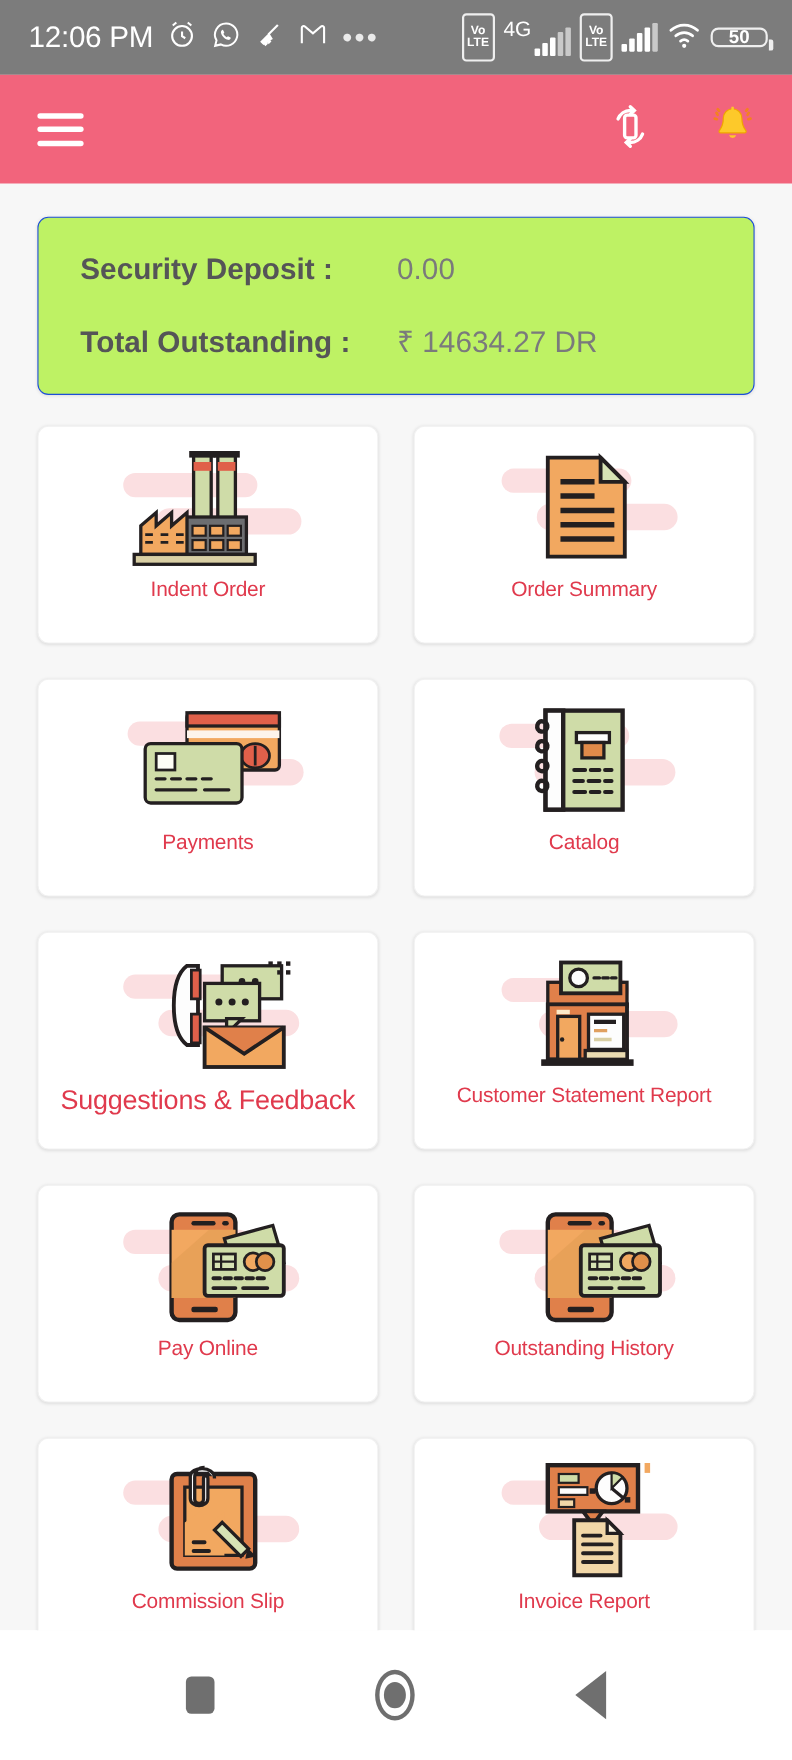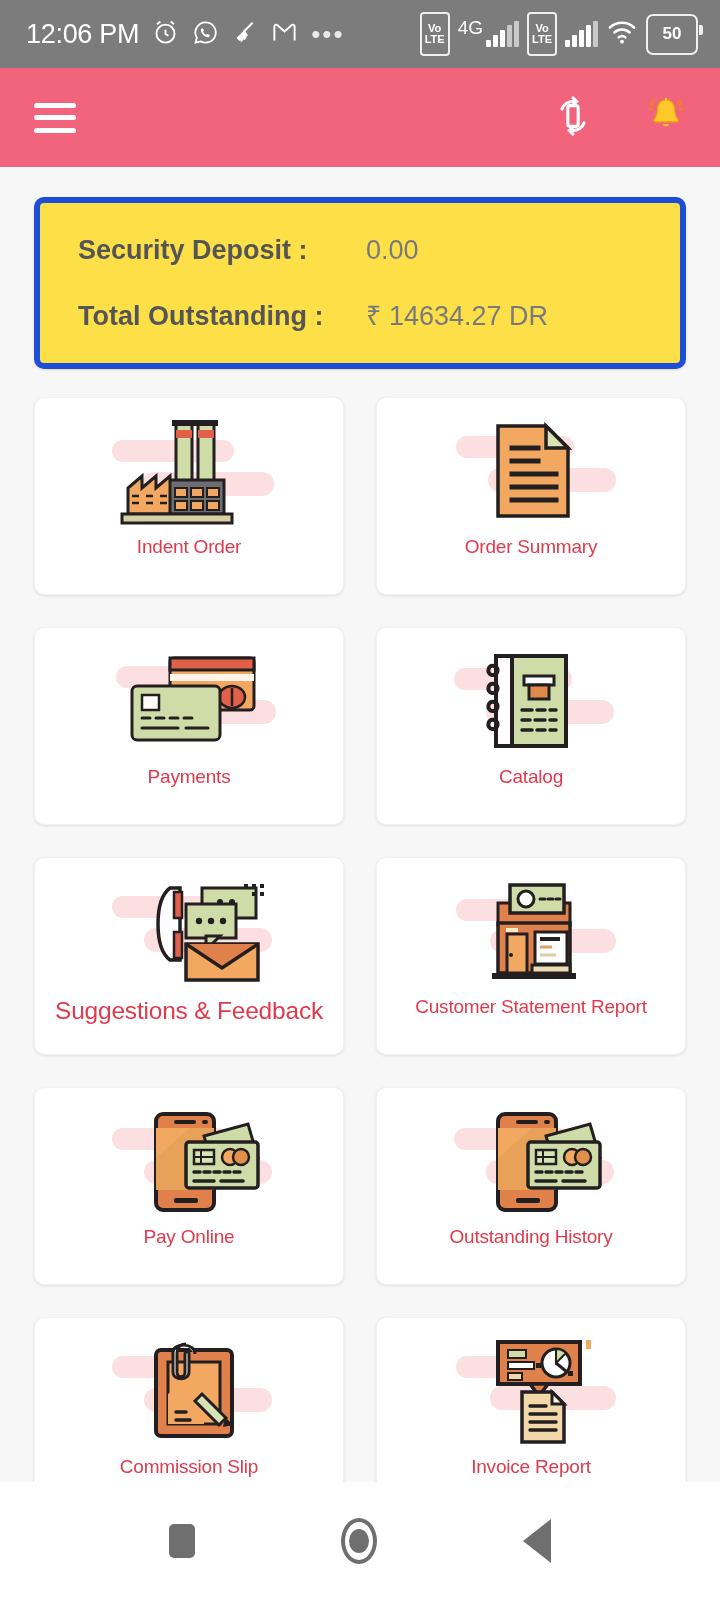--- a/index.html
+++ b/index.html
@@ -20,30 +20,30 @@
   .status-left { display: flex; align-items: center; gap: 13px; }
   .status-time { font-size: 27px; font-weight: 500; letter-spacing: -0.3px; }
   .status-right { display: flex; align-items: center; gap: 8px; }
   .si { display: block; }
   .dots-icon { font-size: 26px; letter-spacing: 2px; line-height: 1; color: #f0f0f0; opacity: .95;}
   .volte-badge {
     border: 2px solid #efefef; border-radius: 4px; width: 30px; height: 44px;
     display: flex; flex-direction: column; align-items: center; justify-content: center;
     font-size: 11px; line-height: 11px; font-weight: 700; color: #fff;
   }
-  .net-block { display: flex; align-items: center; gap: 3px; }
+  .net-block { display: flex; align-items: flex-end; gap: 3px; }
   .net-label { font-size: 19px; font-weight: 500; margin-bottom: 12px; }
   .bars { display: flex; align-items: flex-end; gap: 2px; height: 26px; }
   .bars i { width: 5px; background: #ffffff; border-radius: 1px; display: block; }
   .bars i.b1 { height: 7px; }  .bars i.b2 { height: 12px; }
   .bars i.b3 { height: 17px; } .bars i.b4 { height: 22px; }
   .bars i.b5 { height: 26px; }
   .bars i.dim { background: #c9c9c9; }
   .battery {
-    border: 2.5px solid #efefef; border-radius: 7px; width: 52px; height: 41px;
+    border: 2.5px solid #efefef; border-radius: 7px; width: 52px; height: 18px;
     display: flex; align-items: center; justify-content: center;
     font-size: 17px; font-weight: 600; color: #fff; position: relative;
   }
   .battery::after {
     content: ""; position: absolute; right: -7px; top: 9px;
     width: 4px; height: 10px; background: #efefef; border-radius: 0 2px 2px 0;
   }
 
   
   .app-bar {
@@ -52,23 +52,23 @@
     padding: 0 32px 0 34px;
   }
   .hamburger { width: 42px; height: 30px; display: flex; flex-direction: column; justify-content: space-between; cursor: pointer; }
   .hamburger span { display: block; height: 5px; background: #ffffff; border-radius: 3px; }
   .appbar-actions { display: flex; align-items: center; gap: 48px; }
 
   
   .content { flex: 1 1 auto; background: #f7f7f7; padding: 0 34px; overflow: hidden; }
 
   .summary-card {
-    background: #fde047; border-radius: 10px; margin-top: 30px;
+    background: #bef264; border-radius: 10px; margin-top: 30px;
     padding: 32px 38px 30px 38px; box-shadow: 0 1px 3px rgba(0,0,0,.10);
-    border: 6px solid #1d4ed8;
+    border: 1px solid #1d4ed8;
   }
   .summary-row { display: flex; align-items: baseline; margin-bottom: 30px; }
   .summary-row:last-child { margin-bottom: 0; }
   .summary-label { font-size: 27px; font-weight: 700; color: #555557; width: 288px; flex: 0 0 288px; }
   .summary-value { font-size: 27px; color: #7a7a7c; font-weight: 400; }
 
   
   .grid { display: grid; grid-template-columns: 1fr 1fr; gap: 32px; margin-top: 28px; }
   .tile {
     background: #ffffff; border-radius: 10px; box-shadow: 0 1px 3px rgba(0,0,0,.10);

